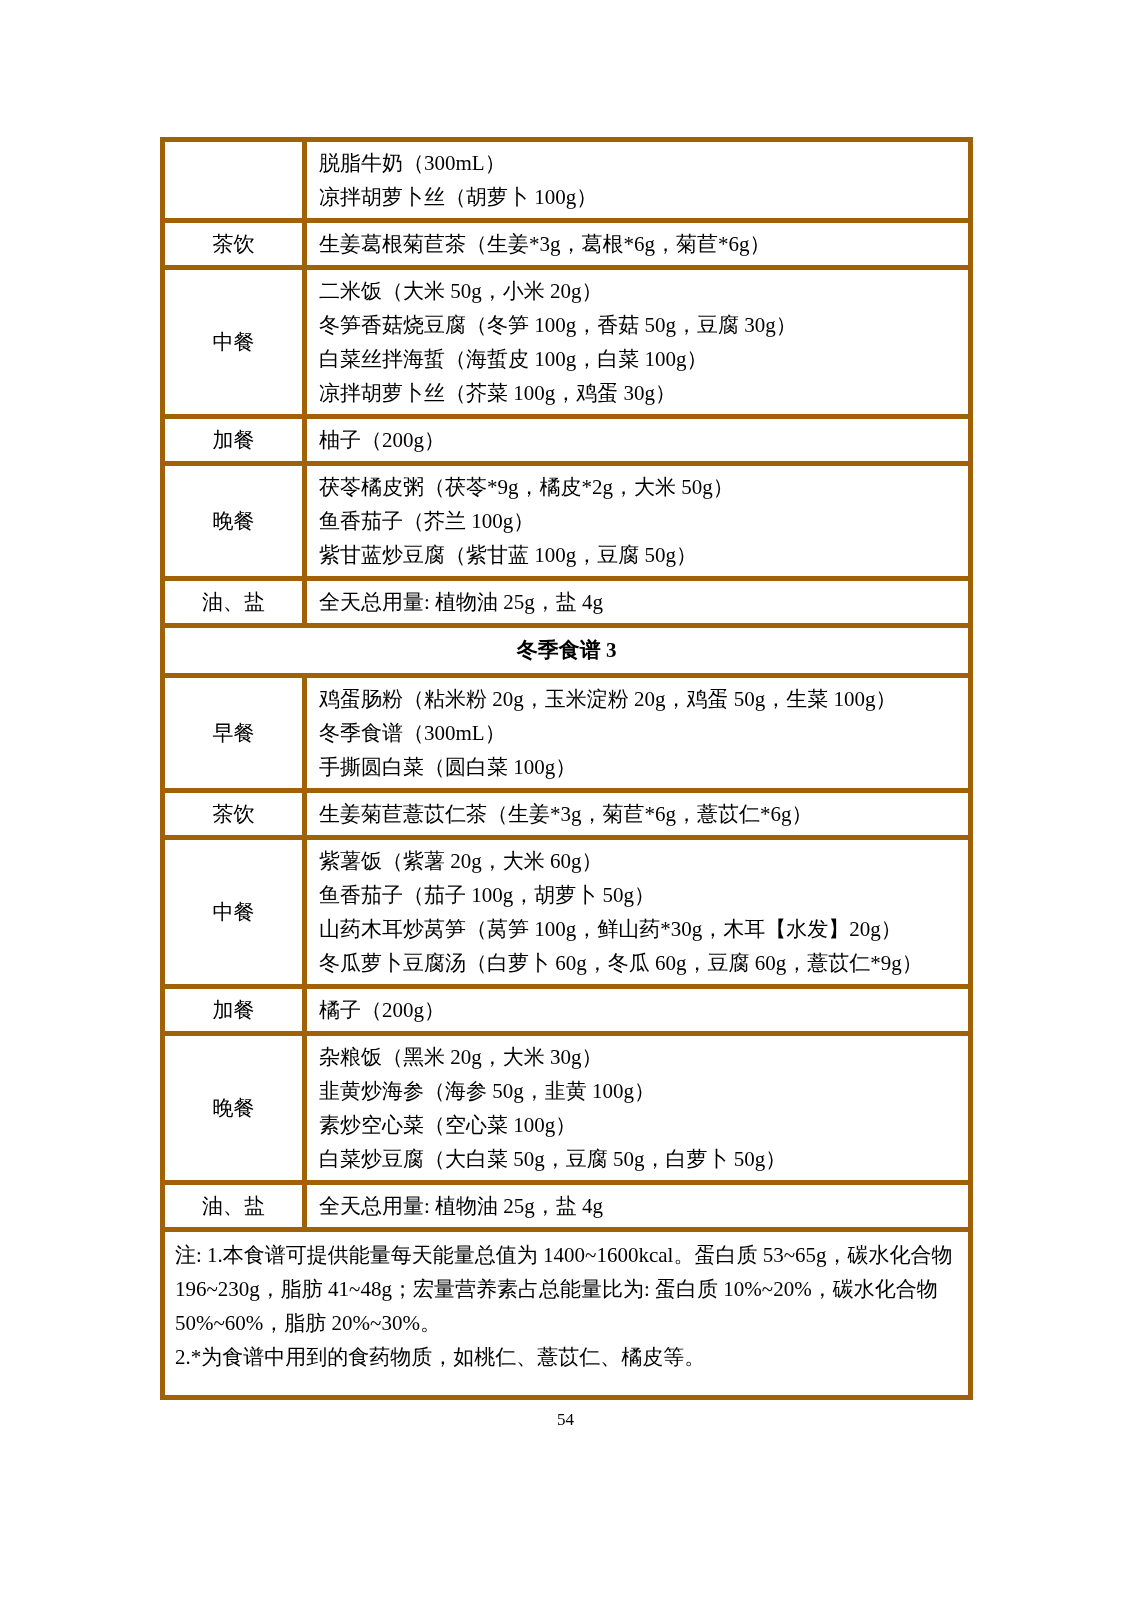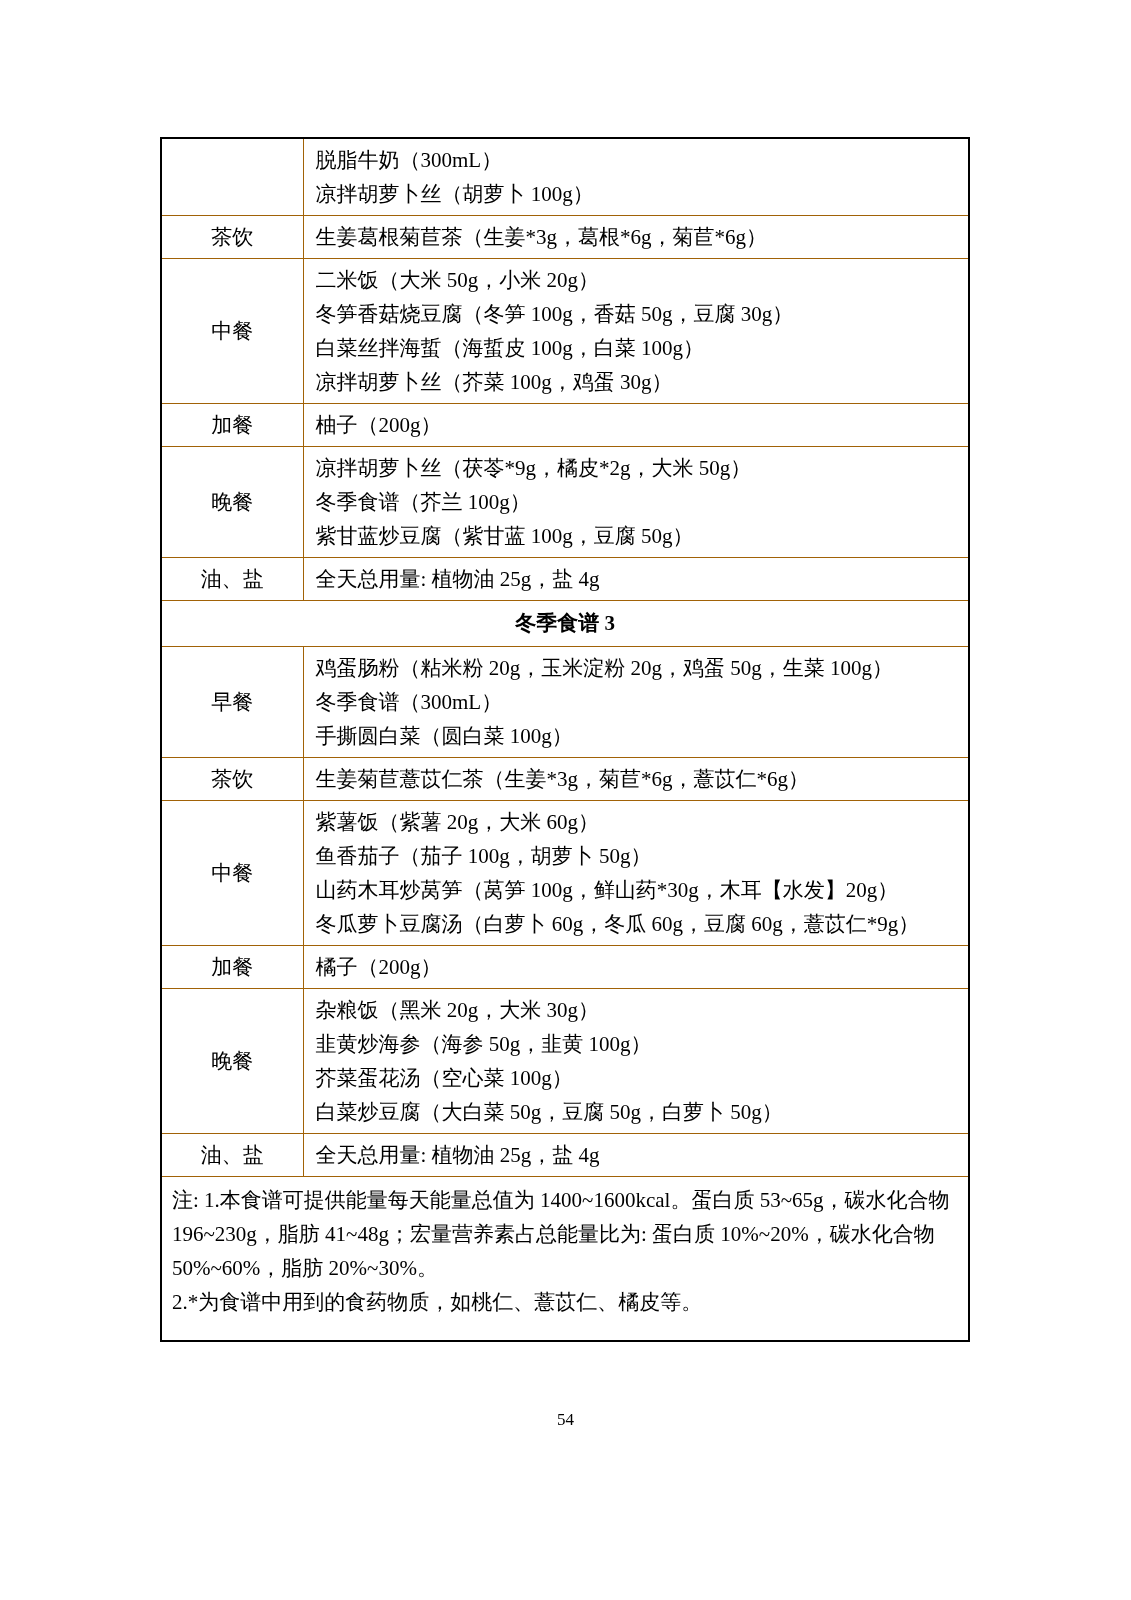--- a/index.html
+++ b/index.html
@@ -19,21 +19,21 @@
   .menu-table {
     position: absolute;
     top: 137px;
     left: 160px;
     width: 808px;
     border-collapse: collapse;
     table-layout: fixed;
     border: 2px solid #000000;
   }
   .menu-table td {
-    border: 1px solid #a16207;
+    border: 5px solid #a16207;
     font-size: 21px;
     vertical-align: middle;
     overflow: hidden;
   }
   col.c1 { width: 142px; }
   col.c2 { width: 666px; }
   .label-cell {
     text-align: center;
     padding: 4px 12px;
   }
@@ -106,22 +106,22 @@
       <tr>
         <td class="label-cell">加餐</td>
         <td class="content-cell">
           <div class="dish-line">柚子（200g）</div>
         </td>
       </tr>
 
       <tr>
         <td class="label-cell">晚餐</td>
         <td class="content-cell">
-          <div class="dish-line">凉拌胡萝卜丝（茯苓*9g，橘皮*2g，大米 50g）</div>
-          <div class="dish-line">冬季食谱（芥兰 100g）</div>
+          <div class="dish-line">茯苓橘皮粥（茯苓*9g，橘皮*2g，大米 50g）</div>
+          <div class="dish-line">鱼香茄子（芥兰 100g）</div>
           <div class="dish-line">紫甘蓝炒豆腐（紫甘蓝 100g，豆腐 50g）</div>
         </td>
       </tr>
 
       <tr>
         <td class="label-cell">油、盐</td>
         <td class="content-cell">
           <div class="dish-line">全天总用量: 植物油 25g，盐 4g</div>
         </td>
       </tr>
@@ -161,21 +161,21 @@
         <td class="content-cell">
           <div class="dish-line">橘子（200g）</div>
         </td>
       </tr>
 
       <tr>
         <td class="label-cell">晚餐</td>
         <td class="content-cell">
           <div class="dish-line">杂粮饭（黑米 20g，大米 30g）</div>
           <div class="dish-line">韭黄炒海参（海参 50g，韭黄 100g）</div>
-          <div class="dish-line">芥菜蛋花汤（空心菜 100g）</div>
+          <div class="dish-line">素炒空心菜（空心菜 100g）</div>
           <div class="dish-line">白菜炒豆腐（大白菜 50g，豆腐 50g，白萝卜 50g）</div>
         </td>
       </tr>
 
       <tr>
         <td class="label-cell">油、盐</td>
         <td class="content-cell">
           <div class="dish-line">全天总用量: 植物油 25g，盐 4g</div>
         </td>
       </tr>

